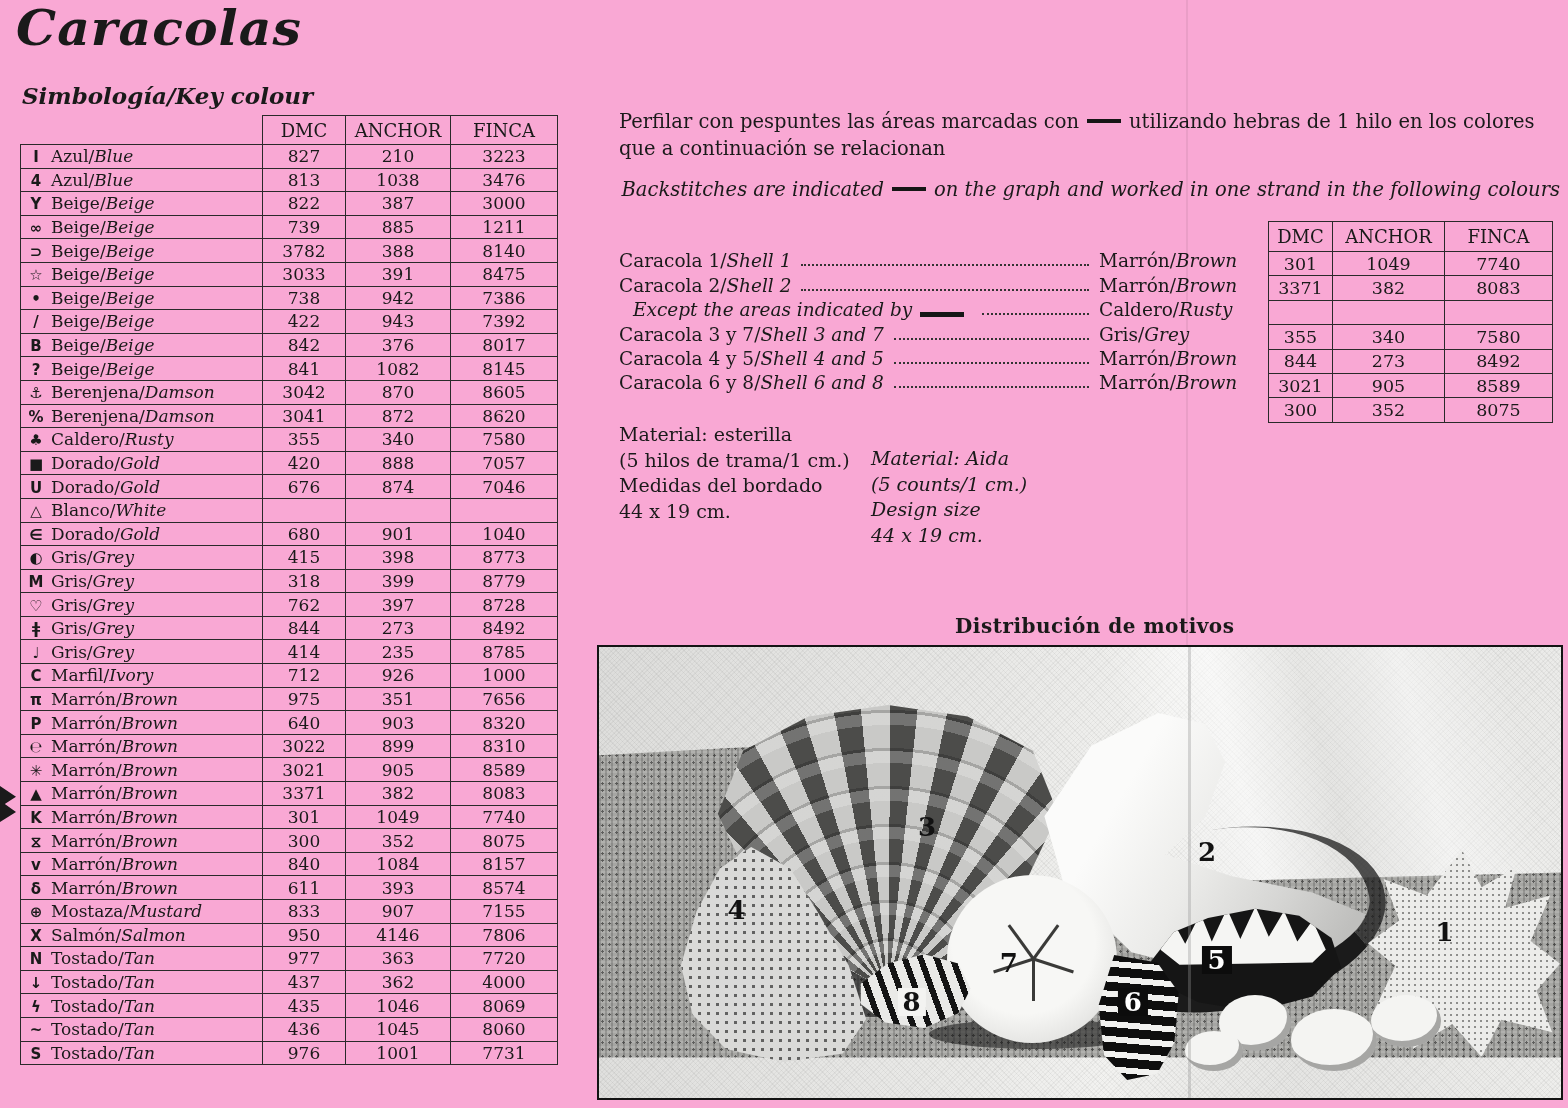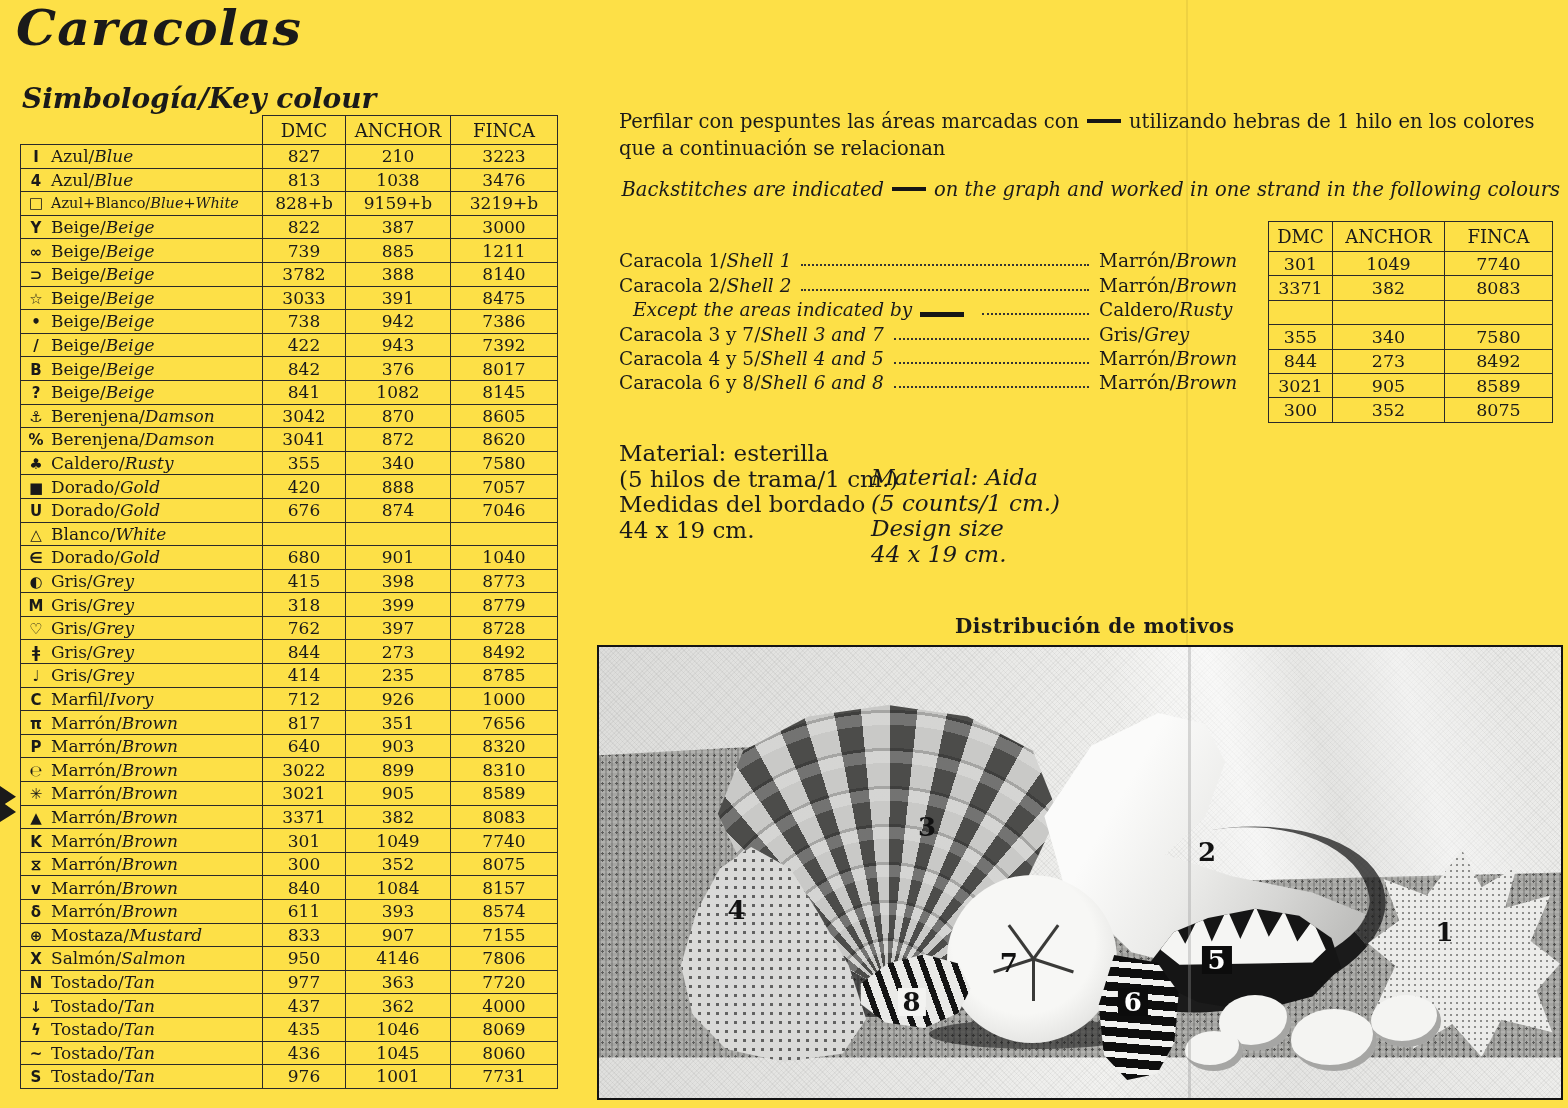--- a/index.html
+++ b/index.html
@@ -1,21 +1,21 @@
 <!DOCTYPE html>
 <html><head>
 <meta charset="utf-8">
 <style>
   html,body{margin:0;padding:0;background:#ffffff;}
-  .page{position:relative;width:1568px;height:1108px;background:#fde047;overflow:hidden;
+  .page{position:relative;width:1568px;height:1108px;background:#f9a8d4;overflow:hidden;
         font-family:"DejaVu Serif","Liberation Serif",serif;color:#1a1a1a;}
   
   .title{position:absolute;left:16px;top:0px;font-size:48px;font-weight:bold;font-style:italic;
          letter-spacing:1px;transform:scaleX(1.05);transform-origin:left;}
-  .subhead{position:absolute;left:22px;top:82px;font-size:28px;font-weight:bold;font-style:italic;}
+  .subhead{position:absolute;left:22px;top:82px;font-size:23px;font-weight:bold;font-style:italic;}
   .dist-head{position:absolute;left:955px;top:614px;font-size:20px;font-weight:bold;letter-spacing:.5px;}
   
   table{border-collapse:collapse;table-layout:fixed;}
   .key-table{position:absolute;left:20px;top:115px;width:537px;}
   .key-table th,.key-table td{border:1px solid #2a2a2a;padding:0;overflow:hidden;white-space:nowrap;}
   .key-table th{height:28px;font-weight:normal;font-size:18px;text-align:center;}
   .key-table th.nohead{border:none;background:transparent;}
   .key-table td{height:22.6px;font-size:17px;}
   .c-name{text-align:left;padding-left:2px;}
   .c-name.long{font-size:14.5px;}
@@ -36,21 +36,21 @@
   
   .shell-list{position:absolute;left:619px;top:247px;width:628px;font-size:18.5px;}
   .shell-line{display:flex;align-items:flex-end;height:24.4px;}
   .shell-line .lbl{white-space:nowrap;}
   .shell-line .lbl i{font-style:italic;}
   .shell-line.indent{padding-left:14px;}
   .shell-line.italic .lbl{font-style:italic;}
   .dots{flex:1;border-bottom:2.5px dotted #333;margin:0 10px 5px 10px;}
   .shell-color{white-space:nowrap;width:148px;}
   
-  .mat{position:absolute;top:441px;font-size:23px;line-height:25.5px;}
+  .mat{position:absolute;top:422px;font-size:19px;line-height:25.5px;}
   .mat-es{left:619px;}
   .mat-en{left:871px;font-style:italic;margin-top:24px;}
   .mat div{white-space:nowrap;}
   
   .frame{position:absolute;left:597px;top:645px;width:962px;height:451px;border:2px solid #141414;
          overflow:hidden;
          background-image:
            repeating-linear-gradient(45deg,rgba(0,0,0,.045) 0 1px,transparent 1px 4px),
            repeating-linear-gradient(-45deg,rgba(0,0,0,.04) 0 1px,transparent 1px 3px),
            linear-gradient(100deg,#dddddb 0%,#e9e9e7 38%,#f2f2f0 56%,#e5e5e3 74%,#eeeeec 100%);}
@@ -137,26 +137,20 @@
           <td class="c-num">210</td>
           <td class="c-num">3223</td>
         </tr>
         <tr>
           <td class="c-name"><span class="sym">4</span><span>Azul/</span><i>Blue</i></td>
           <td class="c-num">813</td>
           <td class="c-num">1038</td>
           <td class="c-num">3476</td>
         </tr>
         <tr>
-          <td class="c-name long"><span class="sym">□</span><span>Azul+Blanco/</span><i>Blue+White</i></td>
-          <td class="c-num">828+b</td>
-          <td class="c-num">9159+b</td>
-          <td class="c-num">3219+b</td>
-        </tr>
-        <tr>
           <td class="c-name"><span class="sym">Y</span><span>Beige/</span><i>Beige</i></td>
           <td class="c-num">822</td>
           <td class="c-num">387</td>
           <td class="c-num">3000</td>
         </tr>
         <tr>
           <td class="c-name"><span class="sym">∞</span><span>Beige/</span><i>Beige</i></td>
           <td class="c-num">739</td>
           <td class="c-num">885</td>
           <td class="c-num">1211</td>
@@ -270,21 +264,21 @@
           <td class="c-num">8785</td>
         </tr>
         <tr>
           <td class="c-name"><span class="sym">C</span><span>Marfil/</span><i>Ivory</i></td>
           <td class="c-num">712</td>
           <td class="c-num">926</td>
           <td class="c-num">1000</td>
         </tr>
         <tr>
           <td class="c-name"><span class="sym">π</span><span>Marrón/</span><i>Brown</i></td>
-          <td class="c-num">817</td>
+          <td class="c-num">975</td>
           <td class="c-num">351</td>
           <td class="c-num">7656</td>
         </tr>
         <tr>
           <td class="c-name"><span class="sym">P</span><span>Marrón/</span><i>Brown</i></td>
           <td class="c-num">640</td>
           <td class="c-num">903</td>
           <td class="c-num">8320</td>
         </tr>
         <tr>

